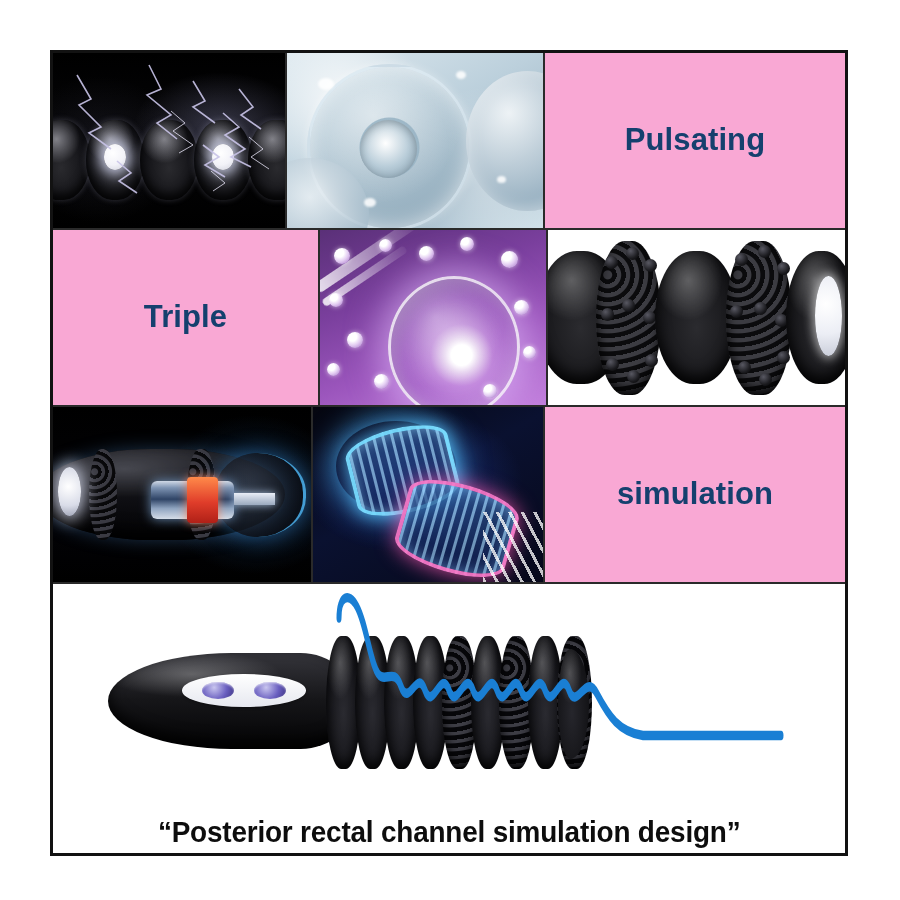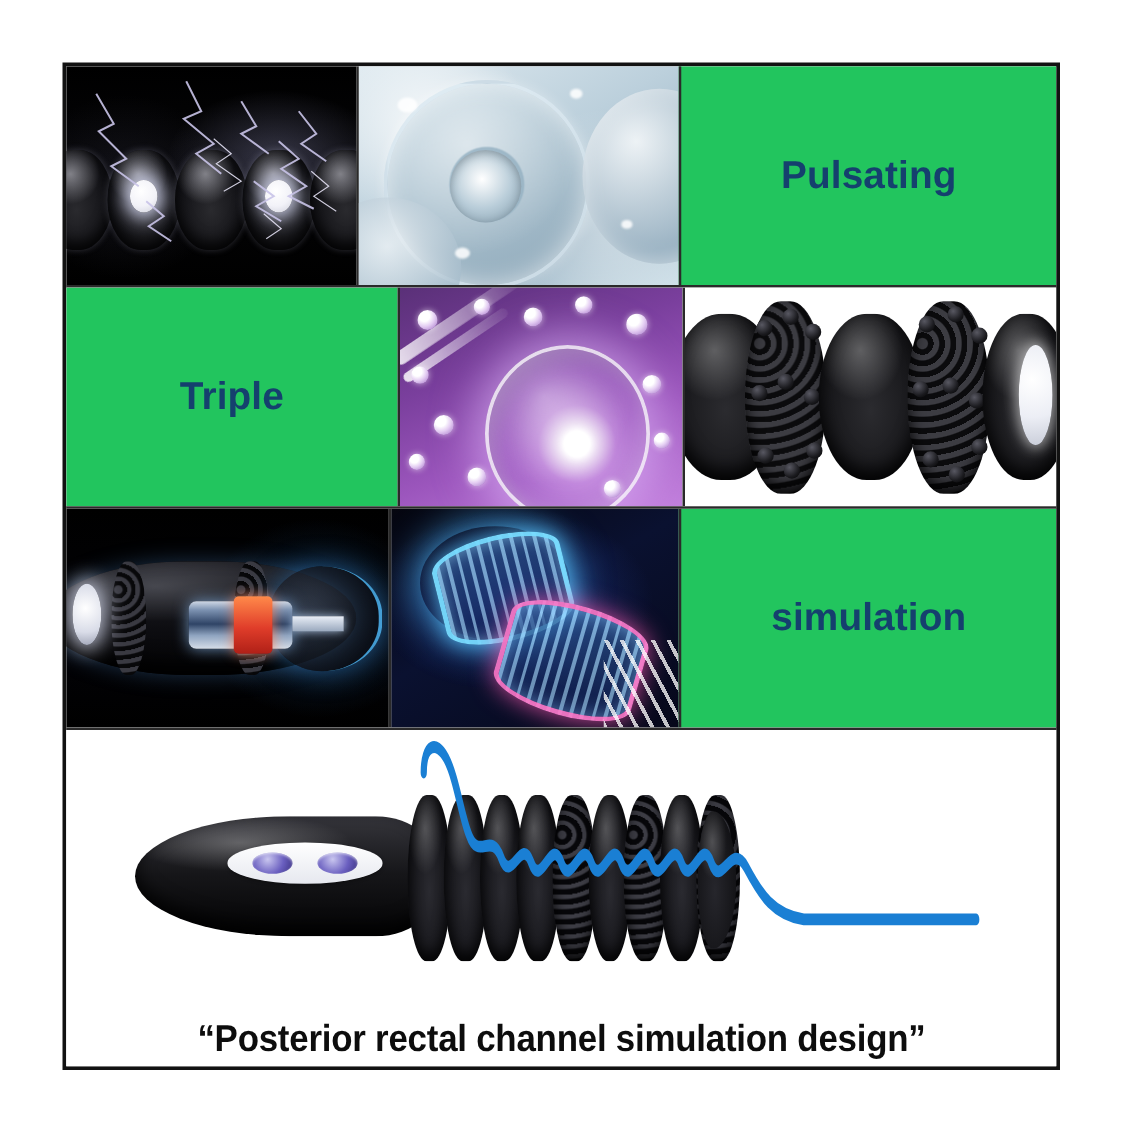--- a/index.html
+++ b/index.html
@@ -70,21 +70,21 @@
   }
 
   .cell {
     position: relative;
     overflow: hidden;
     box-sizing: border-box;
   }
   .cell + .cell { border-left: 2px solid #2a2a2a; }
 
   .cell-text {
-    background: #22c55e;
+    background: #f9a8d4;
     display: flex;
     align-items: center;
     justify-content: center;
     text-align: center;
   }
   .feature-label {
     font-family: "Liberation Sans", sans-serif;
     font-weight: bold;
     font-size: 31px;
     line-height: 1.18;

